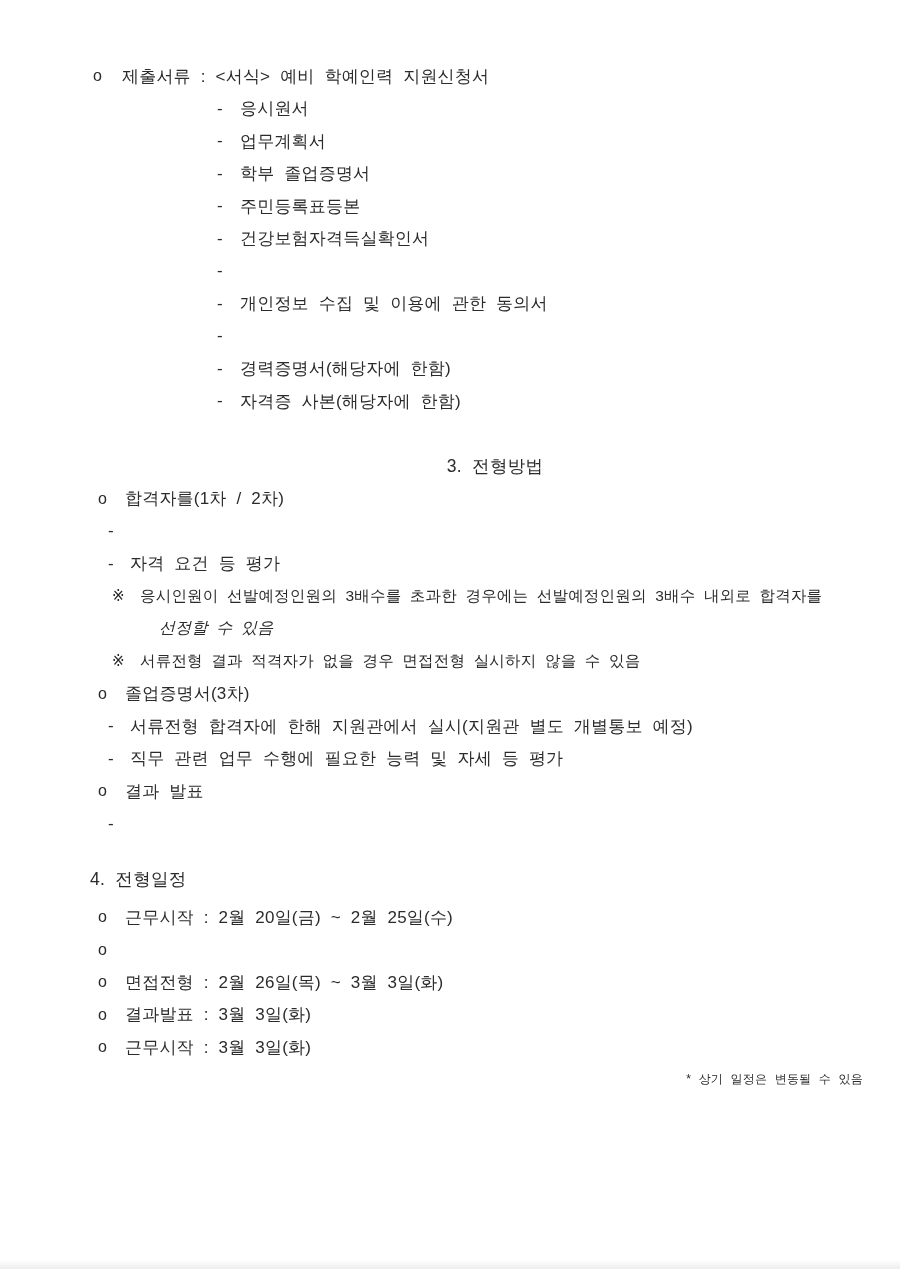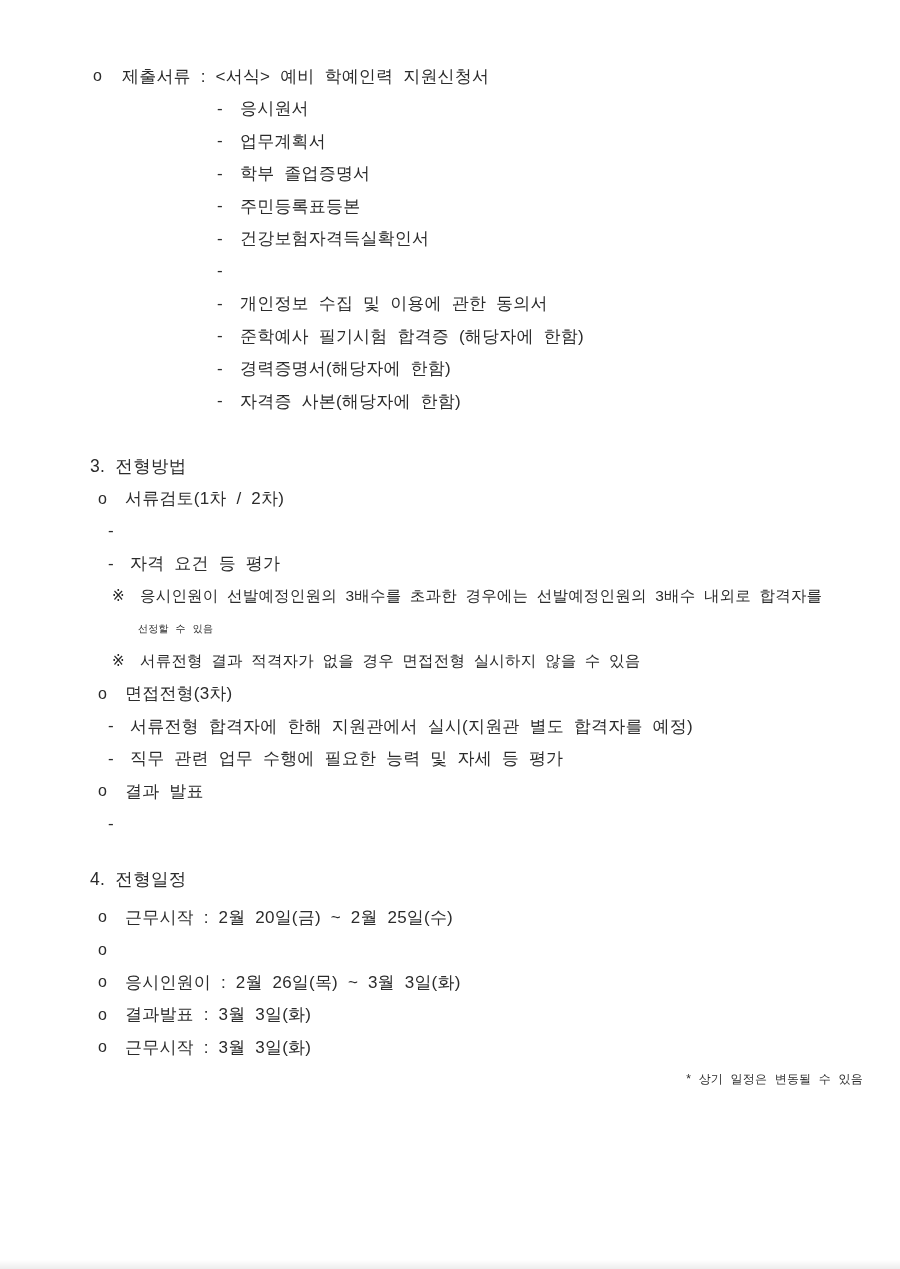--- a/index.html
+++ b/index.html
@@ -40,39 +40,40 @@
   
   .row.sub { margin-left: 124px; }
   .m.dash { width: 23px; }
   
   .row.heading {
     font-size: 17.5px;
     height: 33px;
     margin-left: -3px;
     letter-spacing: 0.3px;
   }
-  .gap-s3 { margin-top: 32px; }
+  .gap-s3 { margin-top: 32px; justify-content: center; }
   .gap-s4 { margin-top: 22px; }
   
   .row.b2 { margin-left: 5px; }
   .m.circle2 { width: 27px; font-size: 16px; }
   
   .row.d2 { margin-left: 15px; }
   .m.dash2 { width: 22px; }
   
   .row.note {
     margin-left: 19px;
     font-size: 15.5px;
     word-spacing: 4px;
   }
   .m.ref { width: 28px; font-size: 15px; }
   .row.notecont {
-    margin-left: 45px;
-    font-size: 10px;
+    margin-left: 66px;
+    font-size: 16px;
     word-spacing: 4px;
+    font-style: italic;
   }
   .row.s4first { margin-top: 6px; }
   
   .row.footnote {
     justify-content: flex-end;
     padding-right: 37px;
     font-size: 12px;
     word-spacing: 4px;
   }
   
@@ -117,37 +118,36 @@
     </div>
     <div class="row sub">
       <span class="m dash">-</span>
     </div>
     <div class="row sub">
       <span class="m dash">-</span>
       <span>개인정보 수집 및 이용에 관한 동의서</span>
     </div>
     <div class="row sub">
       <span class="m dash">-</span>
-      <span>준학예사 필기시험 합격증 (해당자에 한함)</span>
     </div>
     <div class="row sub">
       <span class="m dash">-</span>
       <span>경력증명서(해당자에 한함)</span>
     </div>
     <div class="row sub">
       <span class="m dash">-</span>
       <span>자격증 사본(해당자에 한함)</span>
     </div>
 
     <div class="row heading gap-s3">
       <span>3. 전형방법</span>
     </div>
     <div class="row b2">
       <span class="m circle2">o</span>
-      <span>서류검토(1차 / 2차)</span>
+      <span>합격자를(1차 / 2차)</span>
     </div>
     <div class="row d2">
       <span class="m dash2">-</span>
     </div>
     <div class="row d2">
       <span class="m dash2">-</span>
       <span>자격 요건 등 평가</span>
     </div>
     <div class="row note">
       <span class="m ref">※</span>
@@ -155,25 +155,25 @@
     </div>
     <div class="row notecont">
       <span>선정할 수 있음</span>
     </div>
     <div class="row note">
       <span class="m ref">※</span>
       <span>서류전형 결과 적격자가 없을 경우 면접전형 실시하지 않을 수 있음</span>
     </div>
     <div class="row b2">
       <span class="m circle2">o</span>
-      <span>면접전형(3차)</span>
-    </div>
-    <div class="row d2">
-      <span class="m dash2">-</span>
-      <span>서류전형 합격자에 한해 지원관에서 실시(지원관 별도 합격자를 예정)</span>
+      <span>졸업증명서(3차)</span>
+    </div>
+    <div class="row d2">
+      <span class="m dash2">-</span>
+      <span>서류전형 합격자에 한해 지원관에서 실시(지원관 별도 개별통보 예정)</span>
     </div>
     <div class="row d2">
       <span class="m dash2">-</span>
       <span>직무 관련 업무 수행에 필요한 능력 및 자세 등 평가</span>
     </div>
     <div class="row b2">
       <span class="m circle2">o</span>
       <span>결과 발표</span>
     </div>
     <div class="row d2">
@@ -185,21 +185,21 @@
     </div>
     <div class="row b2 s4first">
       <span class="m circle2">o</span>
       <span>근무시작 : 2월 20일(금) ~ 2월 25일(수)</span>
     </div>
     <div class="row b2">
       <span class="m circle2">o</span>
     </div>
     <div class="row b2">
       <span class="m circle2">o</span>
-      <span>응시인원이 : 2월 26일(목) ~ 3월 3일(화)</span>
+      <span>면접전형 : 2월 26일(목) ~ 3월 3일(화)</span>
     </div>
     <div class="row b2">
       <span class="m circle2">o</span>
       <span>결과발표 : 3월 3일(화)</span>
     </div>
     <div class="row b2">
       <span class="m circle2">o</span>
       <span>근무시작 : 3월 3일(화)</span>
     </div>
     <div class="row footnote">

